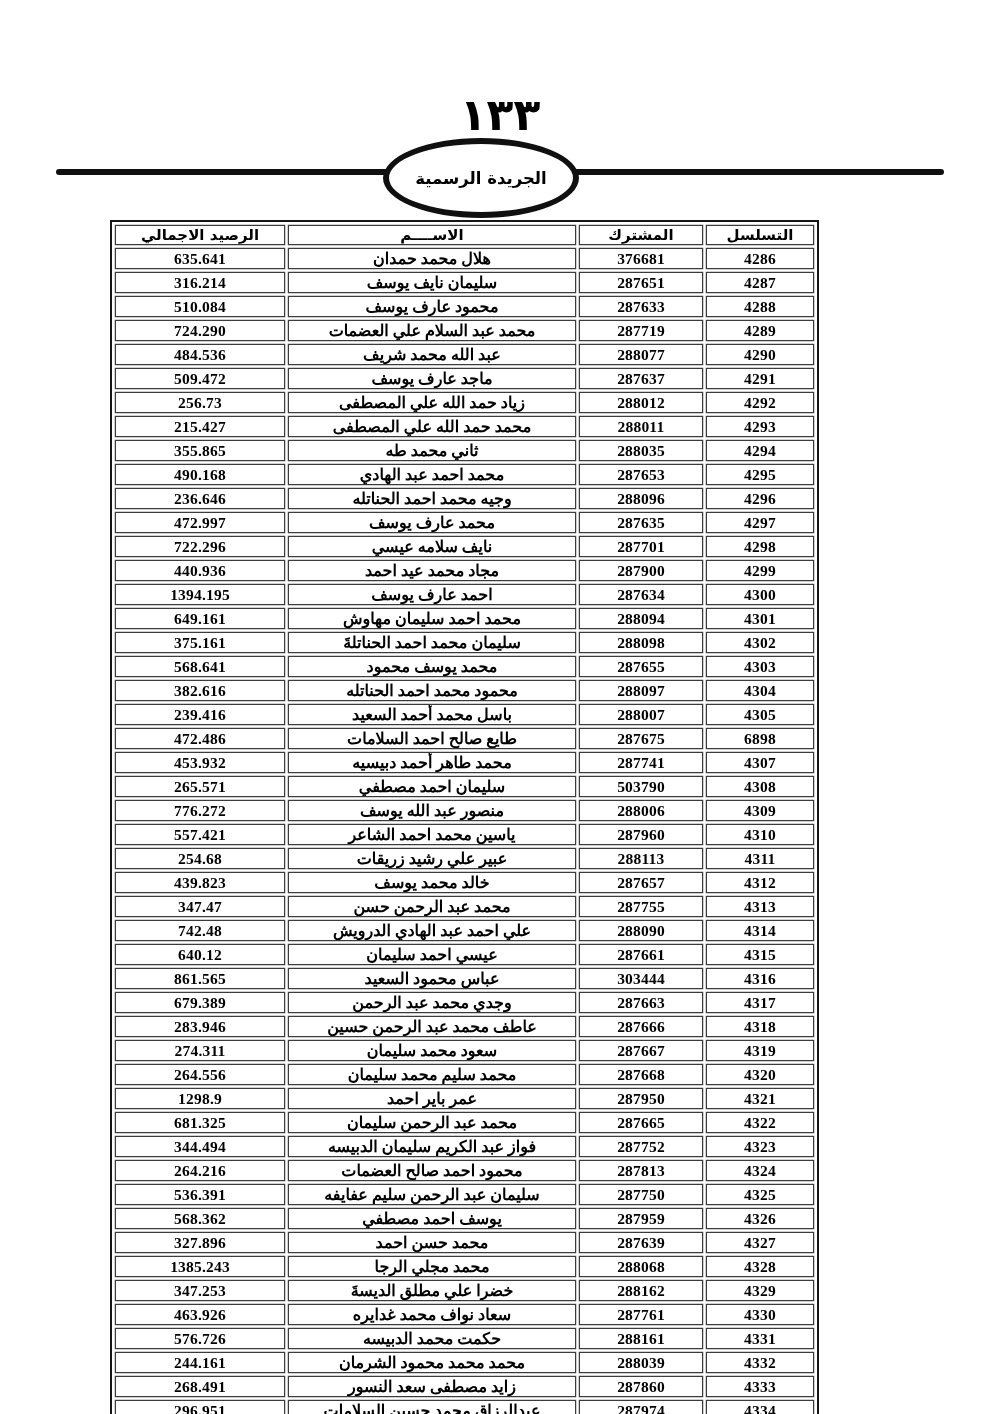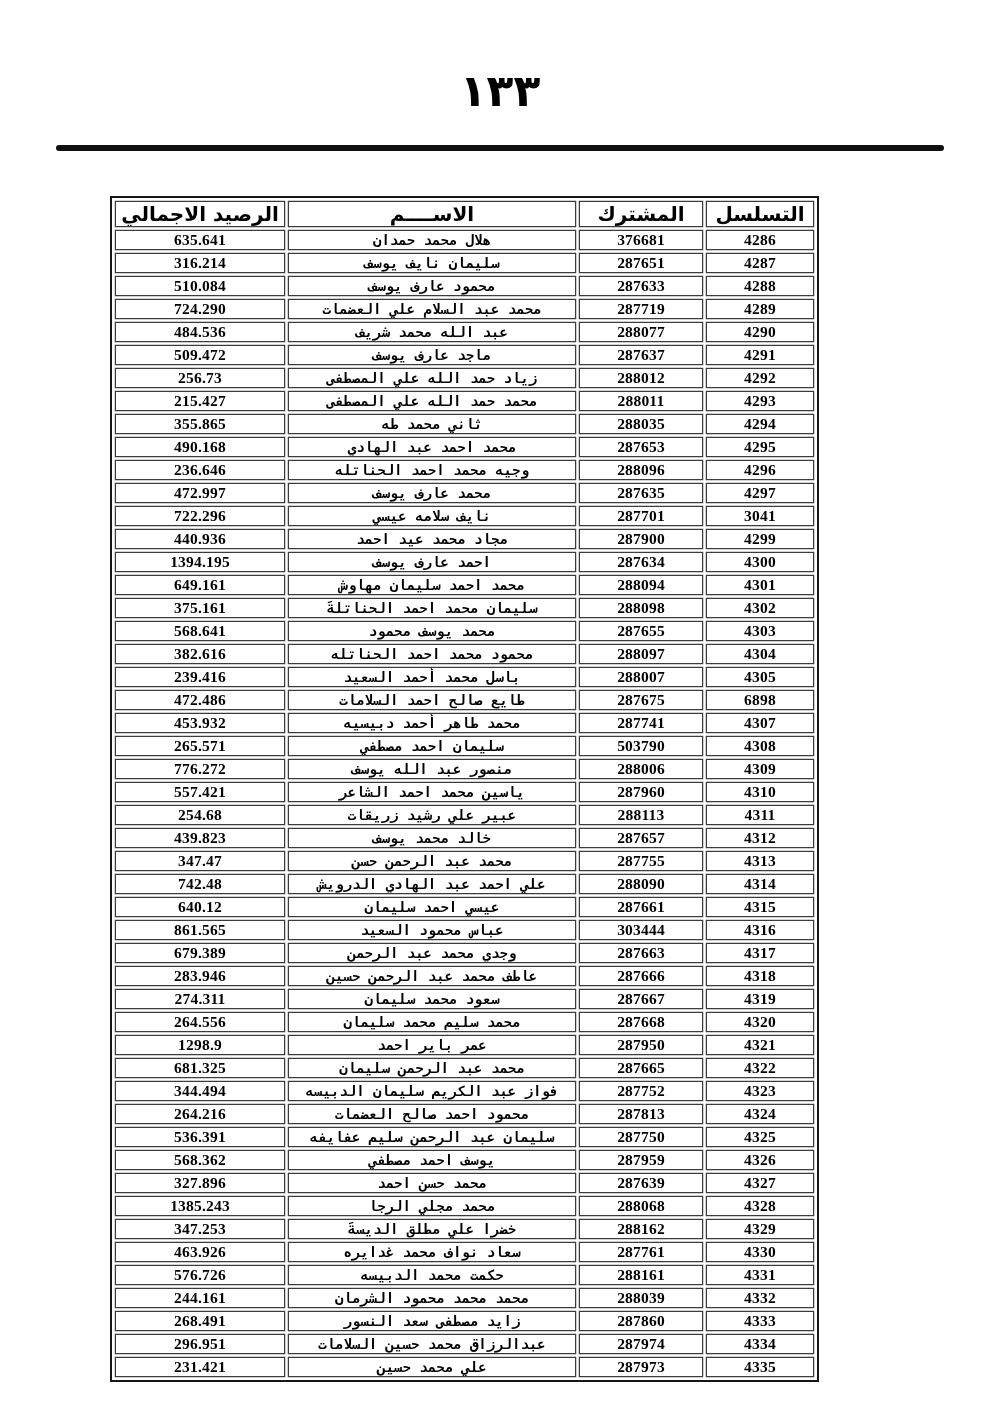--- a/index.html
+++ b/index.html
@@ -10,21 +10,21 @@
   body {
     width: 1000px;
     height: 1414px;
     position: relative;
     font-family: "Liberation Serif", "DejaVu Sans", serif;
     color: #000;
     overflow: hidden;
   }
   
   .page-number {
-    padding-top: 66px;
+    padding-top: 90px;
     text-align: center;
     font-size: 44px;
     line-height: 50px;
     font-weight: bold;
     font-family: "DejaVu Sans", sans-serif;
     letter-spacing: 2px;
   }
   
   .banner {
     position: relative;
@@ -79,47 +79,50 @@
     text-align: center;
     vertical-align: middle;
     padding: 0 3px;
     font-weight: bold;
     white-space: nowrap;
     overflow: hidden;
     background: #ffffff;
   }
   .gazette-table th {
     height: 17px;
-    font-size: 20px;
+    font-size: 15px;
     font-family: "DejaVu Sans", sans-serif;
   }
   .gazette-table td {
     height: 15.6px;
   }
   td.num {
     font-family: "Liberation Serif", serif;
     font-size: 15.5px;
     letter-spacing: 0.2px;
   }
   td.name {
-    font-family: Liberation Mono, monospace;
-    font-size: 14px;
+    font-family: Liberation Serif, serif;
+    font-size: 16px;
   }
   col.c-serial     { width: 108px; }
   col.c-subscriber { width: 124px; }
   col.c-name       { width: 288px; }
   col.c-balance    { width: 170px; }
 </style>
 </head>
 <body>
 
 <div class="page-number" dir="rtl">١٣٣</div>
 
 <div class="banner">
   <div class="rule"></div>
+  <div class="oval">
+    <span>الجريدة الرسمية</span>
+  </div>
 </div>
 
 <table class="gazette-table">
   <colgroup>
     <col class="c-serial">
     <col class="c-subscriber">
     <col class="c-name">
     <col class="c-balance">
   </colgroup>
   <thead>
@@ -197,21 +200,21 @@
         <td class="name">وجيه  محمد احمد الحناتله</td>
         <td class="num">236.646</td>
       </tr>
       <tr>
         <td class="num">4297</td>
         <td class="num">287635</td>
         <td class="name">محمد عارف يوسف</td>
         <td class="num">472.997</td>
       </tr>
       <tr>
-        <td class="num">3041</td>
+        <td class="num">4298</td>
         <td class="num">287701</td>
         <td class="name">نايف سلامه عيسي</td>
         <td class="num">722.296</td>
       </tr>
       <tr>
         <td class="num">4299</td>
         <td class="num">287900</td>
         <td class="name">مجاد محمد عيد احمد</td>
         <td class="num">440.936</td>
       </tr>

